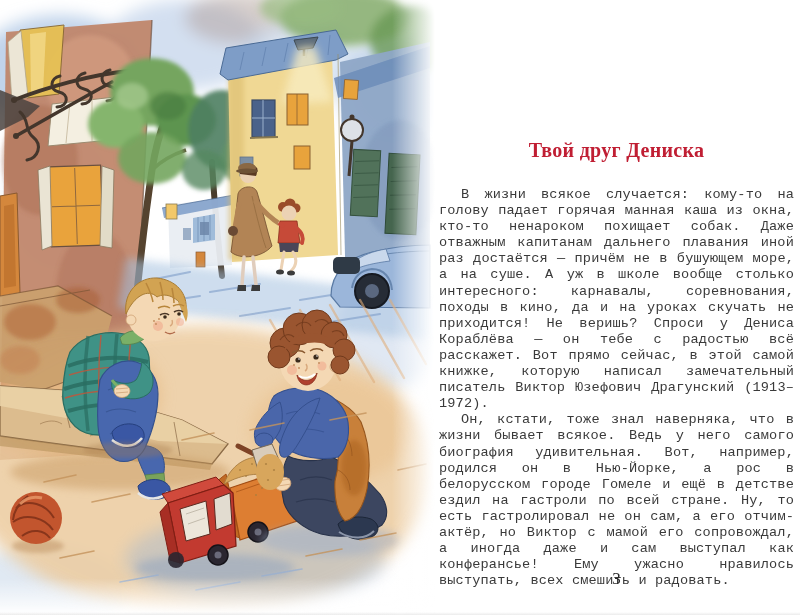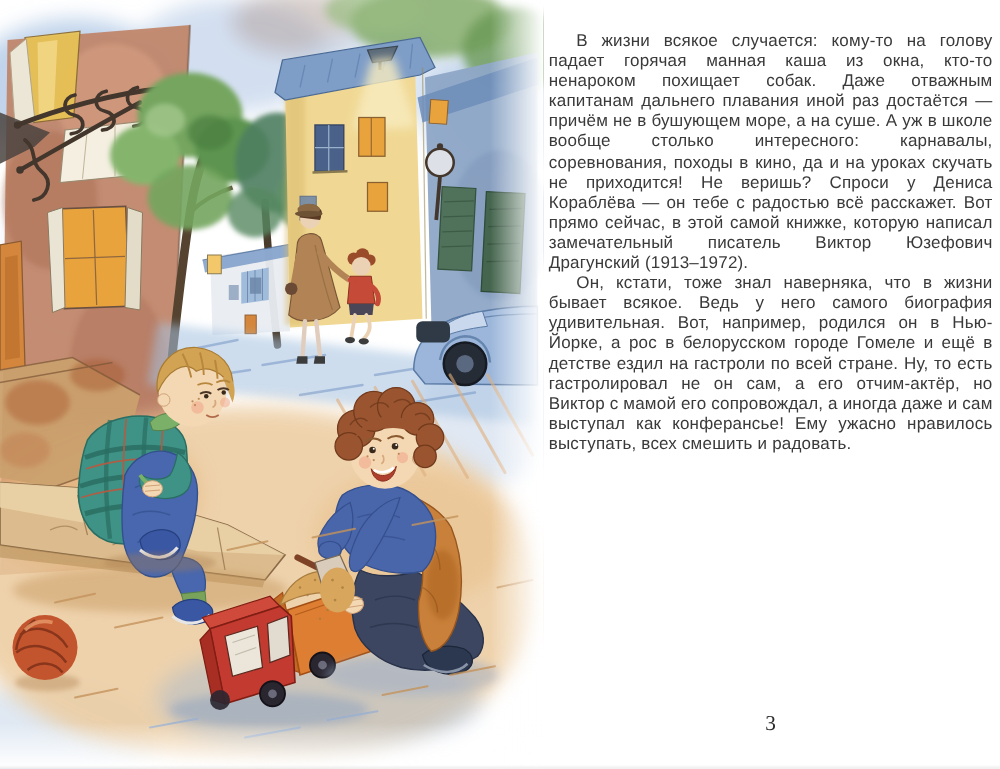--- a/index.html
+++ b/index.html
@@ -4,21 +4,21 @@
 <style>
   html,body{margin:0;padding:0;background:#fff;}
   .page{position:relative;width:800px;height:615px;background:#ffffff;overflow:hidden;
         font-family:"Liberation Sans",sans-serif;}
   .illustration{position:absolute;left:0;top:0;width:435px;height:615px;}
   .text-col{position:absolute;left:439px;top:0;width:355px;height:615px;}
   .story-title{margin:139px 0 0 0;text-align:center;
         font-family:"Liberation Serif",serif;font-weight:bold;font-size:20px;
         letter-spacing:.3px;color:#c01e33;}
   .body-text{margin-top:25px;font-size:13.6px;line-height:16.1px;text-align:justify;
-        color:#3a3a3a;letter-spacing:.15px;}
+        color:#3a3a3a;letter-spacing:.15px;font-family:Liberation Mono, monospace;}
   .body-text p{margin:0;text-indent:22px;}
   .page-number{position:absolute;bottom:26px;left:0;width:100%;text-align:center;
         font-family:"Liberation Serif",serif;font-size:17px;color:#2a2a2a;}
   .page-edge{position:absolute;left:0;bottom:0;width:100%;height:3px;
         background:linear-gradient(180deg,rgba(255,255,255,0),#dcdcdc);opacity:.55;}
 </style>
 </head>
 <body>
 
 <div class="page">
@@ -413,20 +413,21 @@
           <path d="M262,576 L302,569"></path>
           <path d="M120,582 L158,575"></path>
       </g>
     </g>
 
     <rect x="392" y="0" width="43" height="615" fill="url(#fadeR)"></rect>
     <rect x="0" y="578" width="435" height="37" fill="url(#fadeB)"></rect>
   </svg>
 
   <div class="text-col">
+    <h1 class="story-title">Твой друг Дениска</h1>
     <div class="body-text">
       <p>В жизни всякое случается: кому-то на голову падает горячая манная каша из окна, кто-то ненароком похищает собак. Даже отважным капитанам дальнего плавания иной раз достаётся — причём не в бушующем море, а на суше. А уж в школе вообще столько интересного: карнавалы, соревнования, походы в кино, да и на уроках скучать не приходится! Не веришь? Спроси у Дениса Кораблёва — он тебе с радостью всё расскажет. Вот прямо сейчас, в этой самой книжке, которую написал замечательный писатель Виктор Юзефович Драгунский (1913–1972).</p>
       <p>Он, кстати, тоже знал наверняка, что в жизни бывает всякое. Ведь у него самого биография удивительная. Вот, например, родился он в Нью-Йорке, а рос в белорусском городе Гомеле и ещё в детстве ездил на гастроли по всей стране. Ну, то есть гастролировал не он сам, а его отчим-актёр, но Виктор с мамой его сопровождал, а иногда даже и сам выступал как конферансье! Ему ужасно нравилось выступать, всех смешить и радовать.</p>
     </div>
     <div class="page-number">3</div>
   </div>
 
   <div class="page-edge"></div>
 </div>
 

